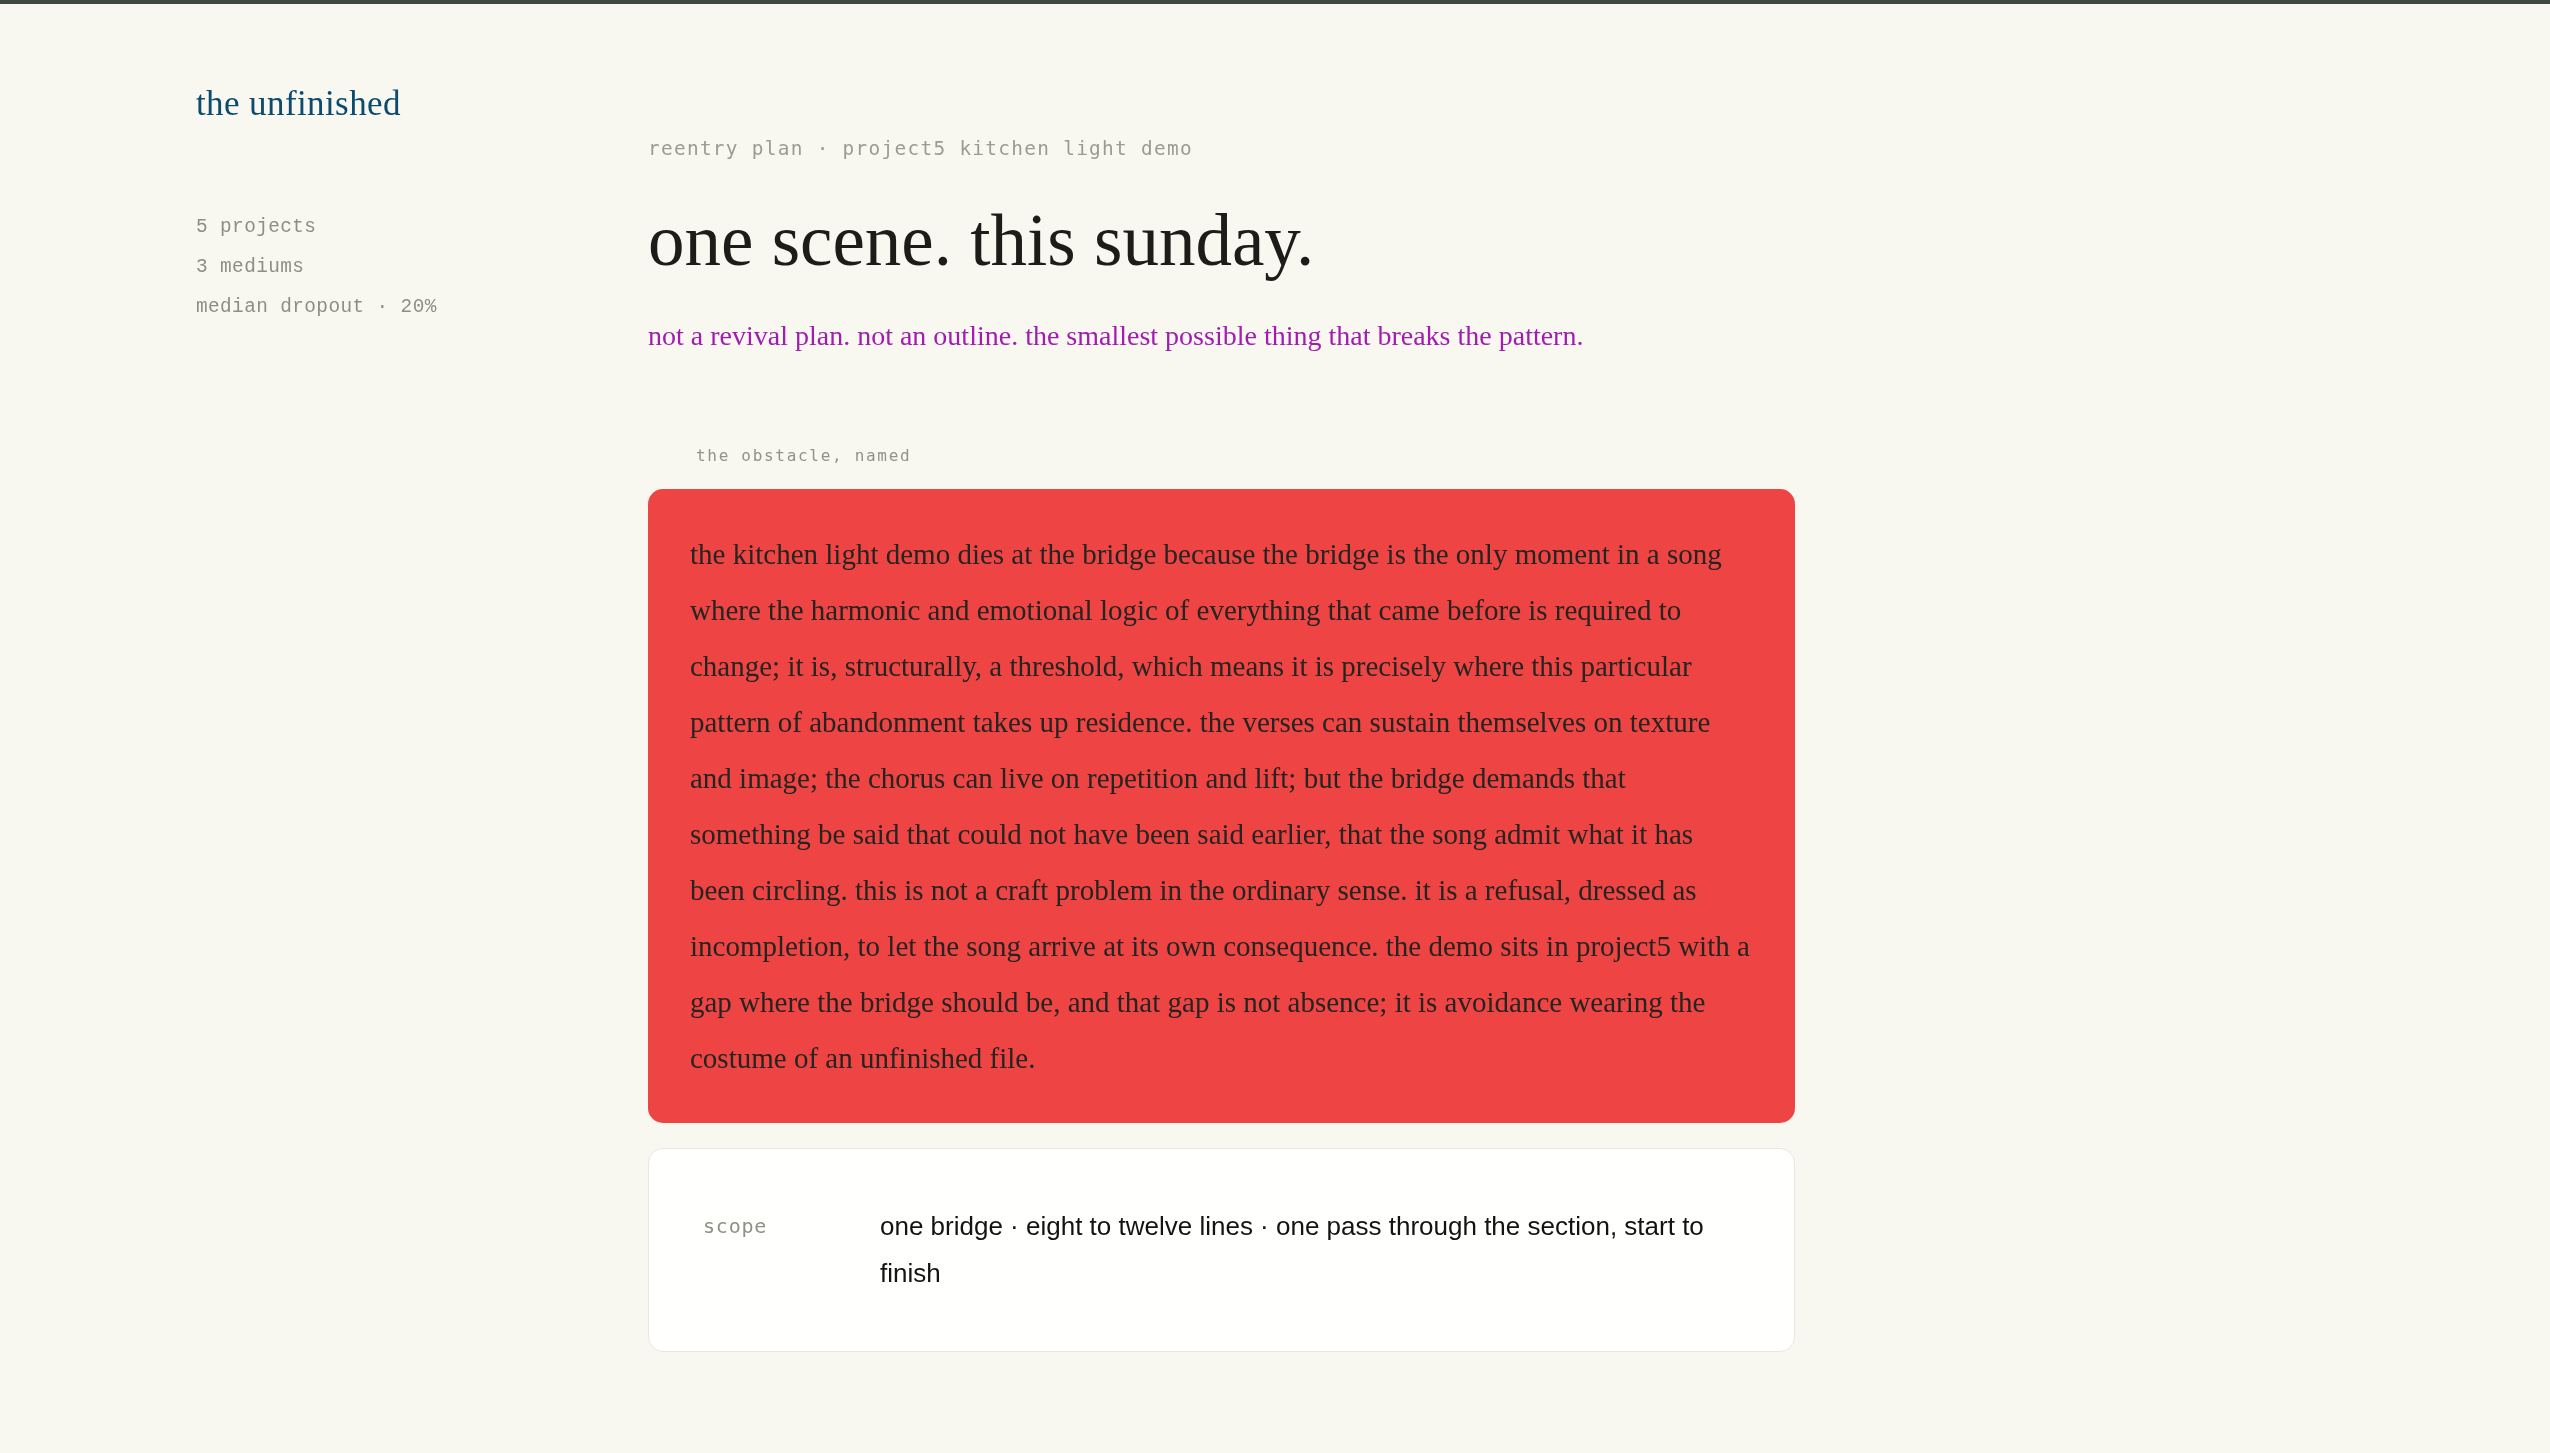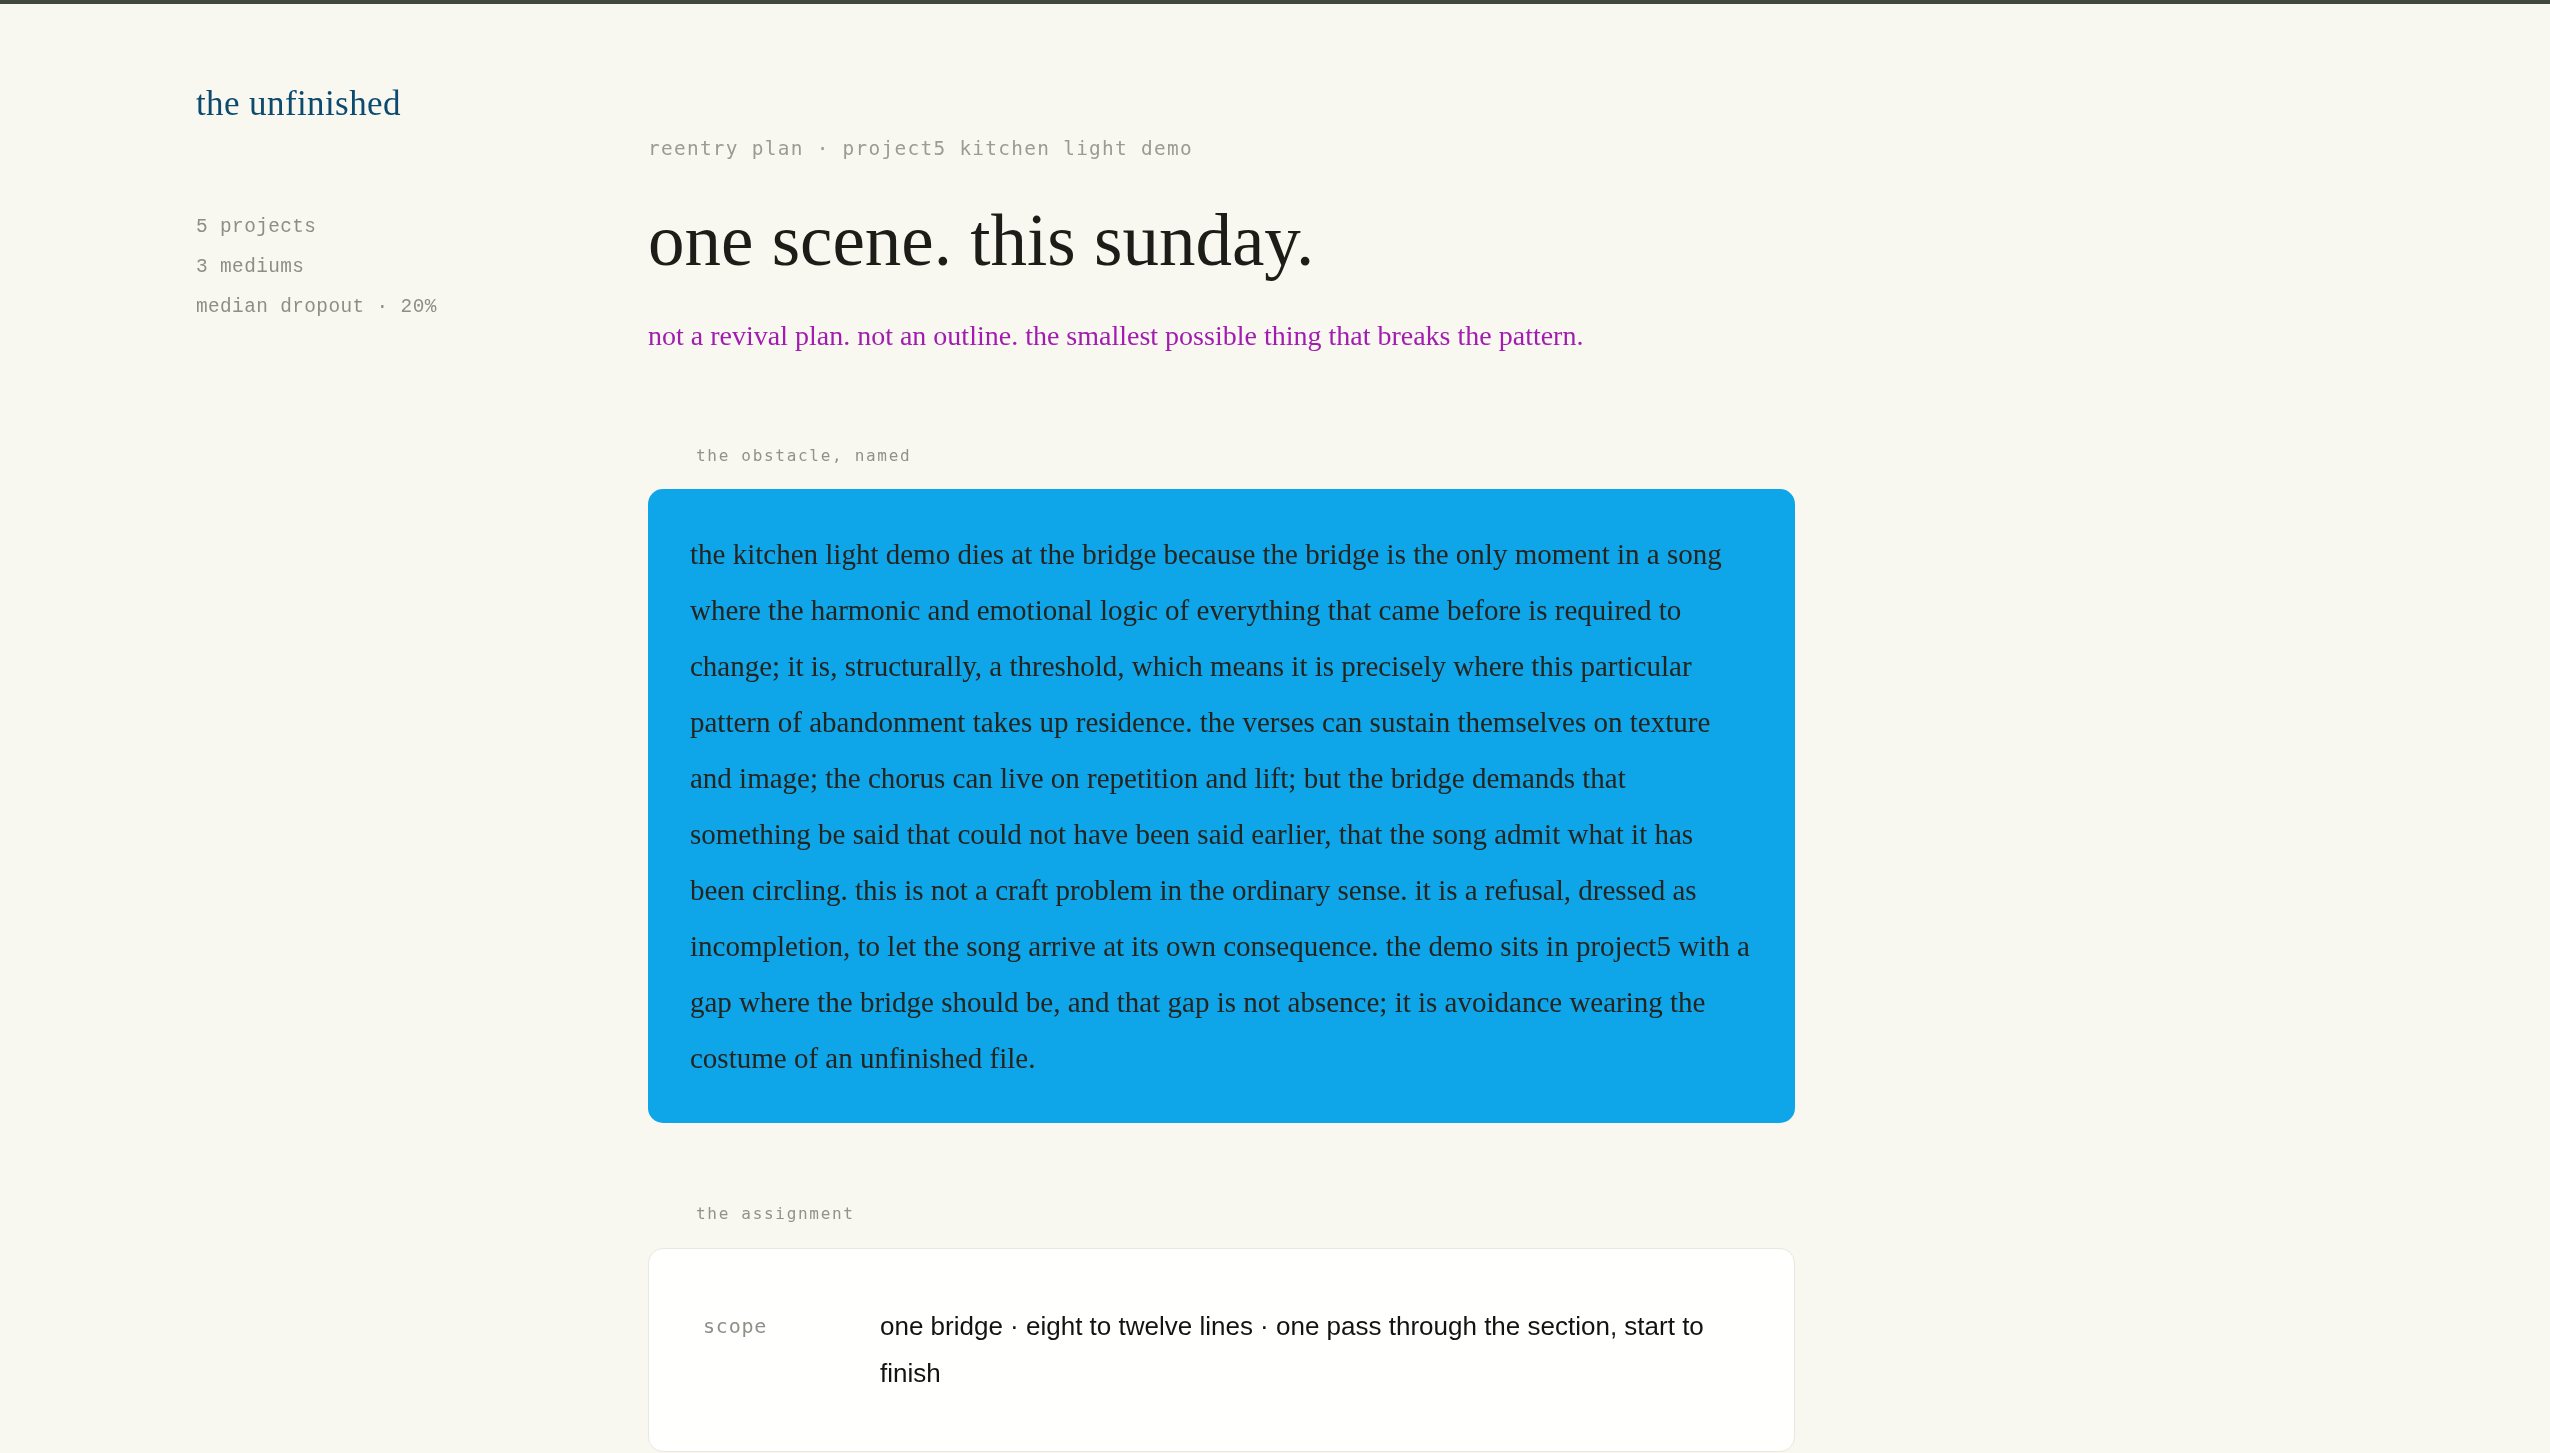--- a/index.html
+++ b/index.html
@@ -106,21 +106,21 @@
     font-family: "DejaVu Sans Mono", monospace;
     font-size: 16px;
     letter-spacing: 1.7px;
     color: #92928a;
     margin-left: 48px;
   }
   .label-obstacle { margin-top: 94px; }
   .label-assignment { margin-top: 81px; }
   .obstacle-card {
     margin-top: 23.6px;
-    background: #0ea5e9;
+    background: #ef4444;
     border-radius: 15px;
     padding: 37px 42px;
     width: 1147px;
   }
   .obstacle-card p {
     font-family: "Liberation Serif", serif;
     font-size: 29px;
     line-height: 56px;
     color: #242420;
   }
@@ -176,21 +176,20 @@
     <h1 class="page-title">one scene. this sunday.</h1>
 
     <div class="page-subtitle">not a revival plan. not an outline. the smallest possible thing that breaks the pattern.</div>
 
     <div class="section-label label-obstacle">the obstacle, named</div>
 
     <section class="obstacle-card">
       <p>the kitchen light demo dies at the bridge because the bridge is the only moment in a song where the harmonic and emotional logic of everything that came before is required to change; it is, structurally, a threshold, which means it is precisely where this particular pattern of abandonment takes up residence. the verses can sustain themselves on texture and image; the chorus can live on repetition and lift; but the bridge demands that something be said that could not have been said earlier, that the song admit what it has been circling. this is not a craft problem in the ordinary sense. it is a refusal, dressed as incompletion, to let the song arrive at its own consequence. the demo sits in project5 with a gap where the bridge should be, and that gap is not absence; it is avoidance wearing the costume of an unfinished file.</p>
     </section>
 
-    <div class="section-label label-assignment">the assignment</div>
 
     <section class="assignment-card">
       <div class="kv-row">
         <div class="kv-key">scope</div>
         <div class="kv-value">one bridge · eight to twelve lines · one pass through the section, start to finish</div>
       </div>
     </section>
   </main>
 </div>
 

